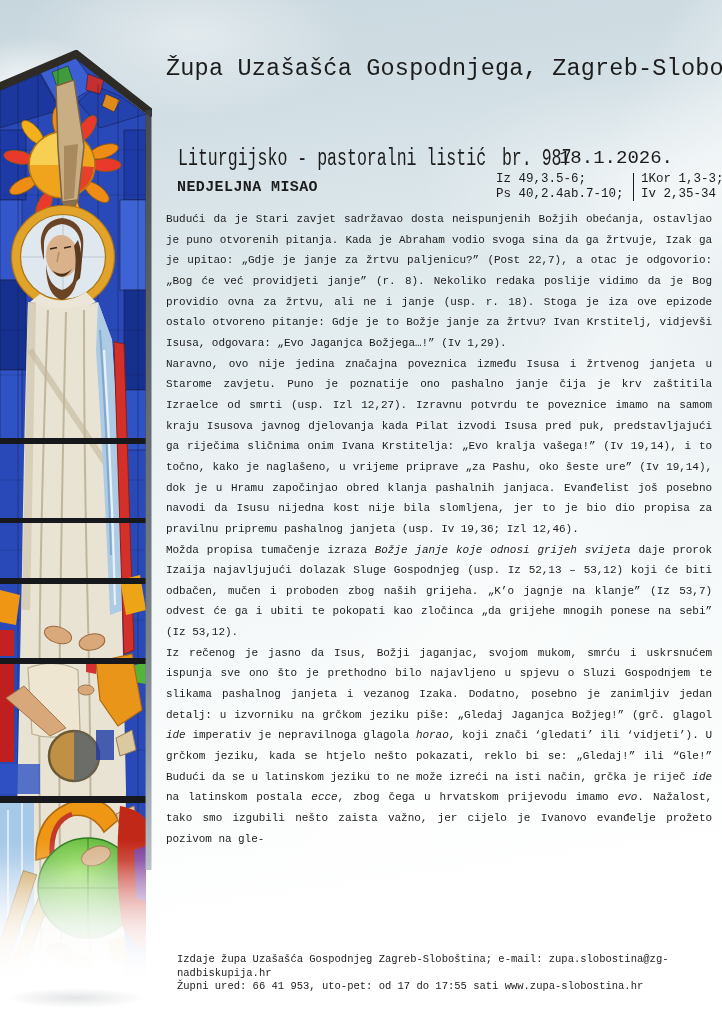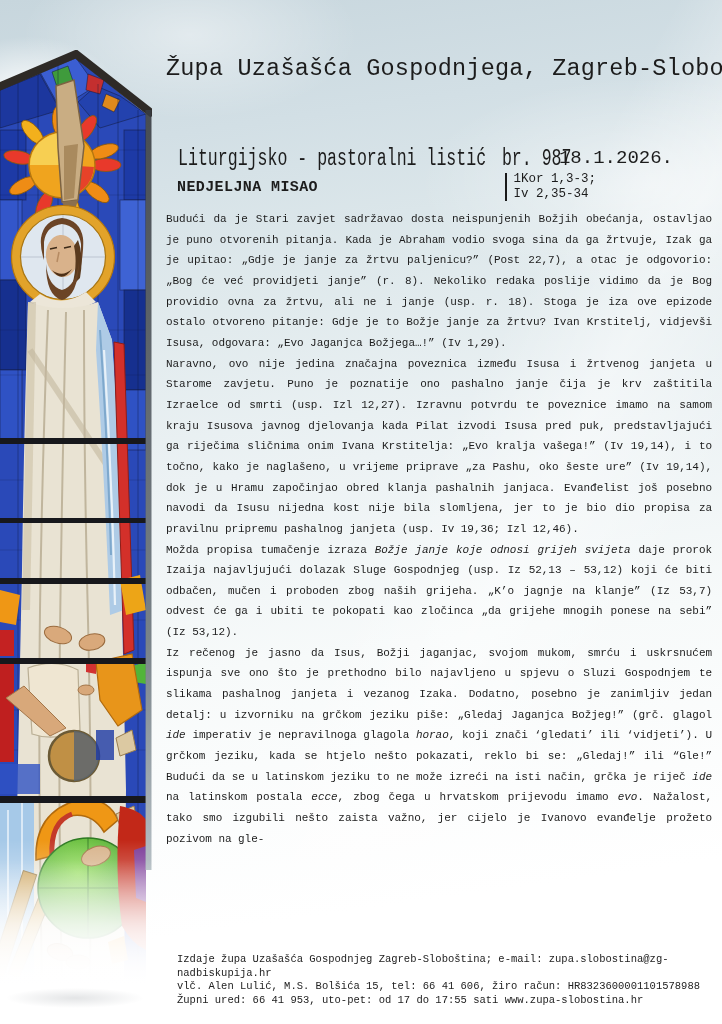--- a/index.html
+++ b/index.html
@@ -226,33 +226,36 @@
   <div class="parish-title">Župa Uzašašća Gospodnjega, Zagreb-Sloboština</div>
 
   <div class="leaflet-line">
     <span>Liturgijsko - pastoralni listić</span><span class="leaflet-number">br. 987</span>
   </div>
   <div class="issue-date">18.1.2026.</div>
 
   <div class="section-title">NEDJELJNA MISAO</div>
 
   <div class="readings">
+    <div class="readings-col">
+      <span>Iz 49,3.5-6;</span>
+      <span>Ps 40,2.4ab.7-10;</span>
+    </div>
     <div class="readings-divider"></div>
     <div class="readings-col">
       <span>1Kor 1,3-3;</span>
       <span>Iv 2,35-34</span>
     </div>
   </div>
 
   <div class="article">
       <p><span>Budući da je Stari zavjet sadržavao dosta neispunjenih Božjih obećanja, ostavljao je puno otvorenih pitanja. Kada je Abraham vodio svoga sina da ga žrtvuje, Izak ga je upitao: „Gdje je janje za žrtvu paljenicu?” (Post 22,7), a otac je odgovorio: „Bog će već providjeti janje” (r. 8). Nekoliko redaka poslije vidimo da je Bog providio ovna za žrtvu, ali ne i janje (usp. r. 18). Stoga je iza ove epizode ostalo otvoreno pitanje: Gdje je to Božje janje za žrtvu? Ivan Krstitelj, vidjevši Isusa, odgovara: „Evo Jaganjca Božjega…!” (Iv 1,29).</span></p>
       <p><span>Naravno, ovo nije jedina značajna poveznica između Isusa i žrtvenog janjeta u Starome zavjetu. Puno je poznatije ono pashalno janje čija je krv zaštitila Izraelce od smrti (usp. Izl 12,27). Izravnu potvrdu te poveznice imamo na samom kraju Isusova javnog djelovanja kada Pilat izvodi Isusa pred puk, predstavljajući ga riječima sličnima onim Ivana Krstitelja: „Evo kralja vašega!” (Iv 19,14), i to točno, kako je naglašeno, u vrijeme priprave „za Pashu, oko šeste ure” (Iv 19,14), dok je u Hramu započinjao obred klanja pashalnih janjaca. Evanđelist još posebno navodi da Isusu nijedna kost nije bila slomljena, jer to je bio dio propisa za pravilnu pripremu pashalnog janjeta (usp. Iv 19,36; Izl 12,46).</span></p>
       <p><span>Možda propisa tumačenje izraza </span><span class="it">Božje janje koje odnosi grijeh svijeta</span><span> daje prorok Izaija najavljujući dolazak Sluge Gospodnjeg (usp. Iz 52,13 – 53,12) koji će biti odbačen, mučen i proboden zbog naših grijeha. „K’o jagnje na klanje” (Iz 53,7) odvest će ga i ubiti te pokopati kao zločinca „da grijehe mnogih ponese na sebi” (Iz 53,12).</span></p>
       <p><span>Iz rečenog je jasno da Isus, Božji jaganjac, svojom mukom, smrću i uskrsnućem ispunja sve ono što je prethodno bilo najavljeno u spjevu o Sluzi Gospodnjem te slikama pashalnog janjeta i vezanog Izaka. Dodatno, posebno je zanimljiv jedan detalj: u izvorniku na grčkom jeziku piše: „Gledaj Jaganjca Božjeg!” (grč. glagol </span><span class="it">ide</span><span> imperativ je nepravilnoga glagola </span><span class="it">horao</span><span>, koji znači ‘gledati’ ili ‘vidjeti’). U grčkom jeziku, kada se htjelo nešto pokazati, reklo bi se: „Gledaj!” ili “Gle!” Budući da se u latinskom jeziku to ne može izreći na isti način, grčka je riječ </span><span class="it">ide</span><span> na latinskom postala </span><span class="it">ecce</span><span>, zbog čega u hrvatskom prijevodu imamo </span><span class="it">evo</span><span>. Nažalost, tako smo izgubili nešto zaista važno, jer cijelo je Ivanovo evanđelje prožeto pozivom na gle-</span></p>
     </div>
 
   <div class="footer">
     <div>Izdaje župa Uzašašća Gospodnjeg Zagreb-Sloboština; e-mail: zupa.slobostina@zg-nadbiskupija.hr</div>
-    <div>vlč. Alen Lulić, M.S. Bolšića 15, tel: 66 41 606, žiro račun: HR8323600001101578988</div>
     <div>Župni ured: 66 41 953, uto-pet: od 17 do 17:55 sati www.zupa-slobostina.hr</div>
   </div>
 
 </div>
 
 </body></html>

